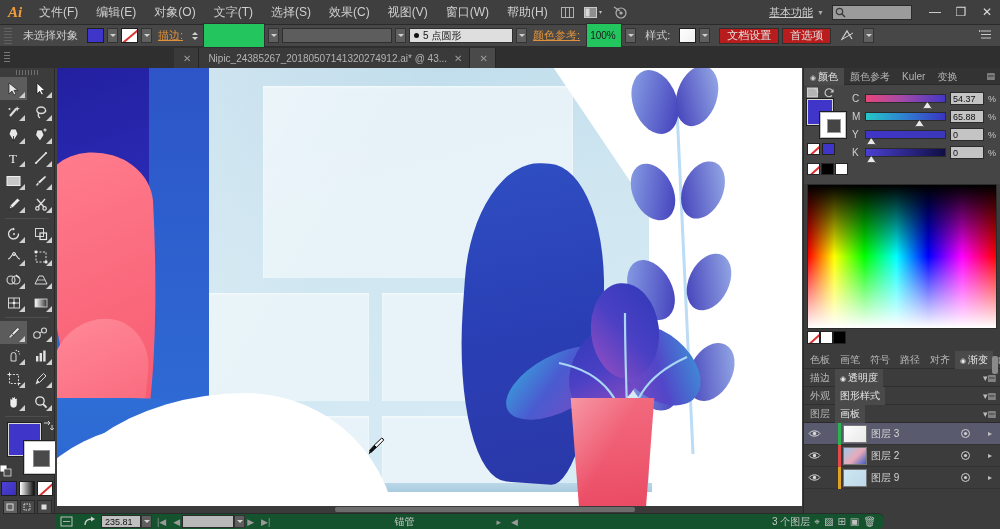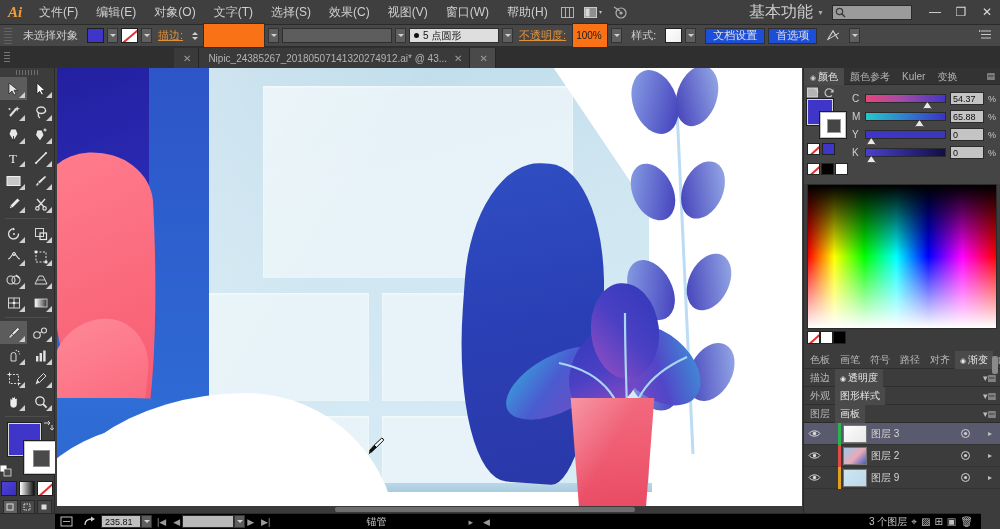--- a/index.html
+++ b/index.html
@@ -26,21 +26,21 @@
   .menu-item {
     padding:0 9px; height:25px; line-height:25px; color:#cfcfcf; font-size:12px;
     white-space:nowrap; cursor:default;
   }
   .mb-spacer { flex:1; }
   .mb-icon {
     width:22px; height:25px; display:flex; align-items:center; justify-content:center;
     color:#b0b0b0;
   }
   .mb-icon svg { display:block; }
-  .ws-label { font-size:16px; color:#cdcdcd; padding:0 4px; }
+  .ws-label { font-size:11px; color:#cdcdcd; padding:0 4px;text-decoration:underline; }
   .ws-arrow { font-size:7px; color:#aaa; margin-right:8px; }
   .search-box {
     width:80px; height:15px; background:#9b9b9b; border:1px solid #2b2b2b;
     display:flex; align-items:center; padding-left:2px; margin-right:10px;
   }
   .search-box svg { display:block; }
   .wctl {
     width:26px; height:25px; display:flex; align-items:center; justify-content:center;
     color:#dcdcdc; font-size:12px;
   }
@@ -75,34 +75,34 @@
   }
   .link-label { color:#e0913c; font-size:11px; text-decoration:underline; padding:0 3px; white-space:nowrap;}
   .spin {
     width:11px;height:16px;display:flex;flex-direction:column;justify-content:center;
     align-items:center;gap:2px;
   }
   .spin i{width:0;height:0;border-left:3px solid transparent;border-right:3px solid transparent;}
   .spin i.u{border-bottom:3px solid #cfcfcf;}
   .spin i.d{border-top:3px solid #cfcfcf;}
   .field-flat {
-    height:15px; background:#f97316; border:1px solid #2e2e2e; display:flex;
+    height:15px; background:#22c55e; border:1px solid #2e2e2e; display:flex;
     align-items:center; padding:12px 3px; color:#1c1c1c; font-size:10px;
   }
   .field-dark {
     height:15px; background:#5d5d5d; border:1px solid #2e2e2e; display:flex;
     align-items:center; padding:0 3px; color:#d8d8d8; font-size:10px;
   }
   .field-white {
     height:15px; background:#dedede; border:1px solid #2e2e2e; display:flex;
     align-items:center; padding:0 4px; color:#141414; font-size:10px; gap:4px;
   }
   .dot{width:5px;height:5px;border-radius:50%;background:#111;display:block;}
   .btn-raise {
-    height:16px; background:#1d4ed8; border:1px solid #2f2f2f;
+    height:16px; background:#b91c1c; border:1px solid #2f2f2f;
     color:#e2e2e2; font-size:11px; display:flex; align-items:center;
     padding:0 7px; white-space:nowrap;
   }
   .style-sw { width:17px;height:15px;border:1px solid #1e1e1e;
     background:linear-gradient(135deg,#fff 0%,#efefef 100%);}
   .ctrl-right{margin-left:auto;padding-right:8px;display:flex;align-items:center;gap:6px;}
 
   
   .tabbar {
     position:absolute; left:0; top:47px; width:1000px; height:21px;
@@ -374,23 +374,23 @@
   }
   .lyr-name { flex:1; }
   .lyr-tri { width:12px; font-size:8px; color:#c0c0c0; }
   .lyr-target {
     width:22px; display:flex; justify-content:center; align-items:center;
   }
   .lyr-sel-dot { width:12px; }
 
   
   .statusbar {
-    position:absolute; left:0; bottom:0; width:981px; height:16px;
-    background:#000000; border-top:1px solid #2b2b2b;
-    display:flex; align-items:center; font-size:10px; color:#c6c6c6;
+    position:absolute; left:0; bottom:0; width:884px; height:16px;
+    background:#14532d; border-top:1px solid #2b2b2b;
+    display:flex; align-items:center; font-size:10px; color:#c6c6c6;border-radius:6px;
   }
   .sb-left { width:55px; height:16px; background:#3c3c3c; }
   .sb-item { display:flex; align-items:center; gap:3px; padding:0 5px; }
   .zoom-field {
     height:13px; background:#c0c0c0; border:1px solid #2b2b2b; color:#111;
     font-size:9px; display:flex; align-items:center; padding:0 3px; min-width:40px;
   }
   .sb-drop { width:11px;height:13px;background:#5e5e5e;border:1px solid #333;
     display:flex;align-items:center;justify-content:center;}
   .sb-drop i{width:0;height:0;border-left:3px solid transparent;border-right:3px solid transparent;border-top:3px solid #d0d0d0;}
@@ -475,29 +475,29 @@
     <div class="field-flat" style="width:62px;"></div>
     <div class="mini-drop">
         <i></i>
       </div>
 
     <div class="field-dark" style="width:110px;"></div>
     <div class="mini-drop">
         <i></i>
       </div>
 
-    <div class="field-white" style="width:90px;">
+    <div class="field-white" style="width:104px;">
       <span class="dot"></span>
       <span>5 点圆形</span>
     </div>
     <div class="mini-drop">
         <i></i>
       </div>
 
-    <div class="link-label">不透明度:</div>
+    <div class="link-label">颜色参考:</div>
     <div class="field-flat" style="width:36px;">100%</div>
     <div class="mini-drop">
         <i></i>
       </div>
 
     <div class="ctrl-label">样式:</div>
     <div class="style-sw"></div>
     <div class="mini-drop">
         <i></i>
       </div>
@@ -1113,21 +1113,21 @@
 
     <div class="sb-item" style="color:#9a9a9a;font-size:9px;">|◀</div>
     <div class="sb-item" style="color:#9a9a9a;font-size:9px;padding:0 2px;">◀</div>
     <div class="art-field"></div>
     <div class="sb-drop">
         <i></i>
       </div>
     <div class="sb-item" style="color:#9a9a9a;font-size:9px;padding:0 2px;">▶</div>
     <div class="sb-item" style="color:#9a9a9a;font-size:9px;">▶|</div>
 
-    <div class="sb-item" style="margin-left:86px;">锚管</div>
+    <div class="sb-item" style="margin-left:114px;">锚管</div>
     <div class="sb-item" style="margin-left:72px;color:#9a9a9a;font-size:9px;">▸</div>
     <div class="sb-item" style="color:#9a9a9a;font-size:9px;">◀</div>
 
     <div class="sb-right">
       <span>3 个图层</span>
       <span style="color:#c0c0c0;">⌖</span>
       <span style="color:#c0c0c0;">▨</span>
       <span style="color:#c0c0c0;">⊞</span>
       <span style="color:#c0c0c0;">▣</span>
       <span style="color:#c0c0c0;">🗑</span>

